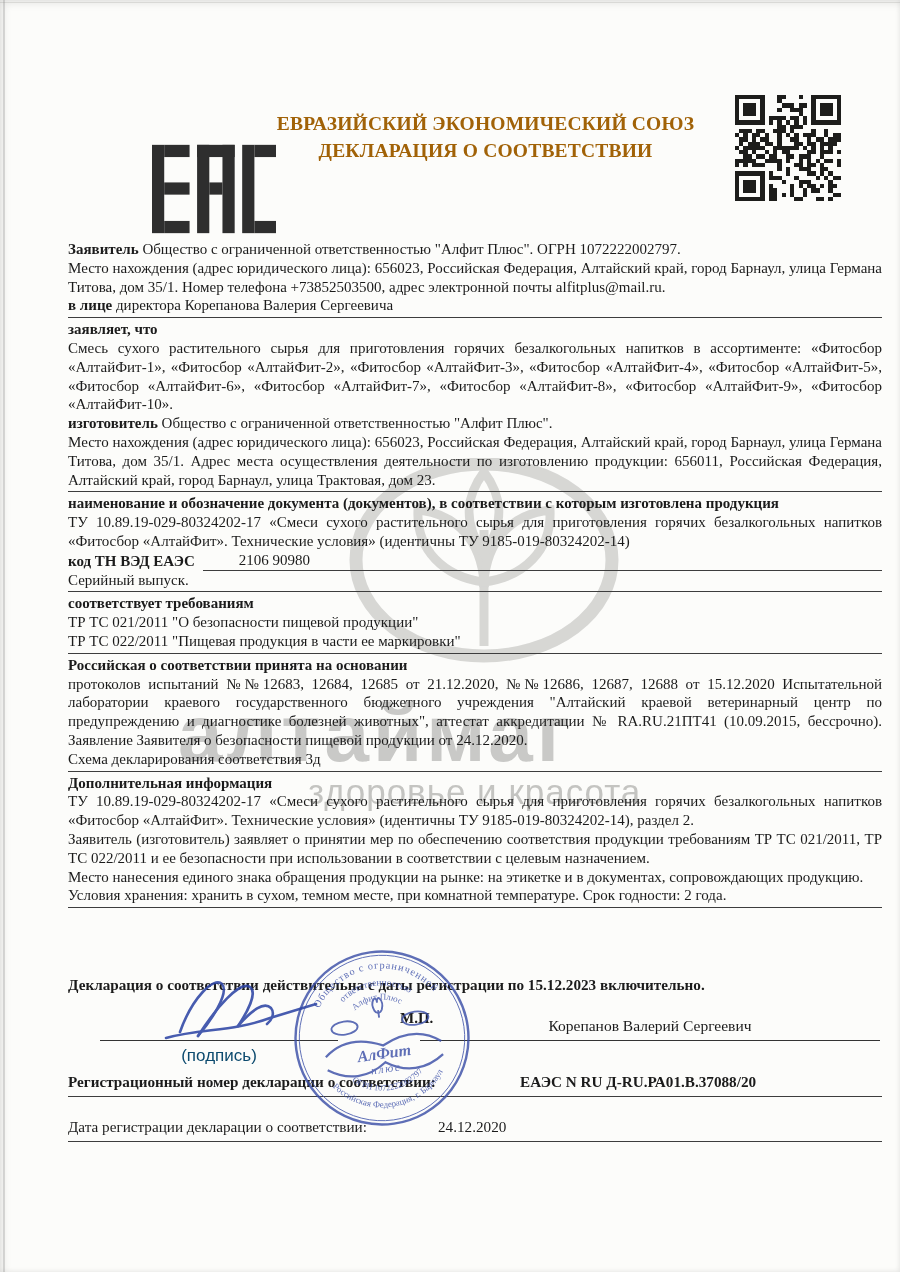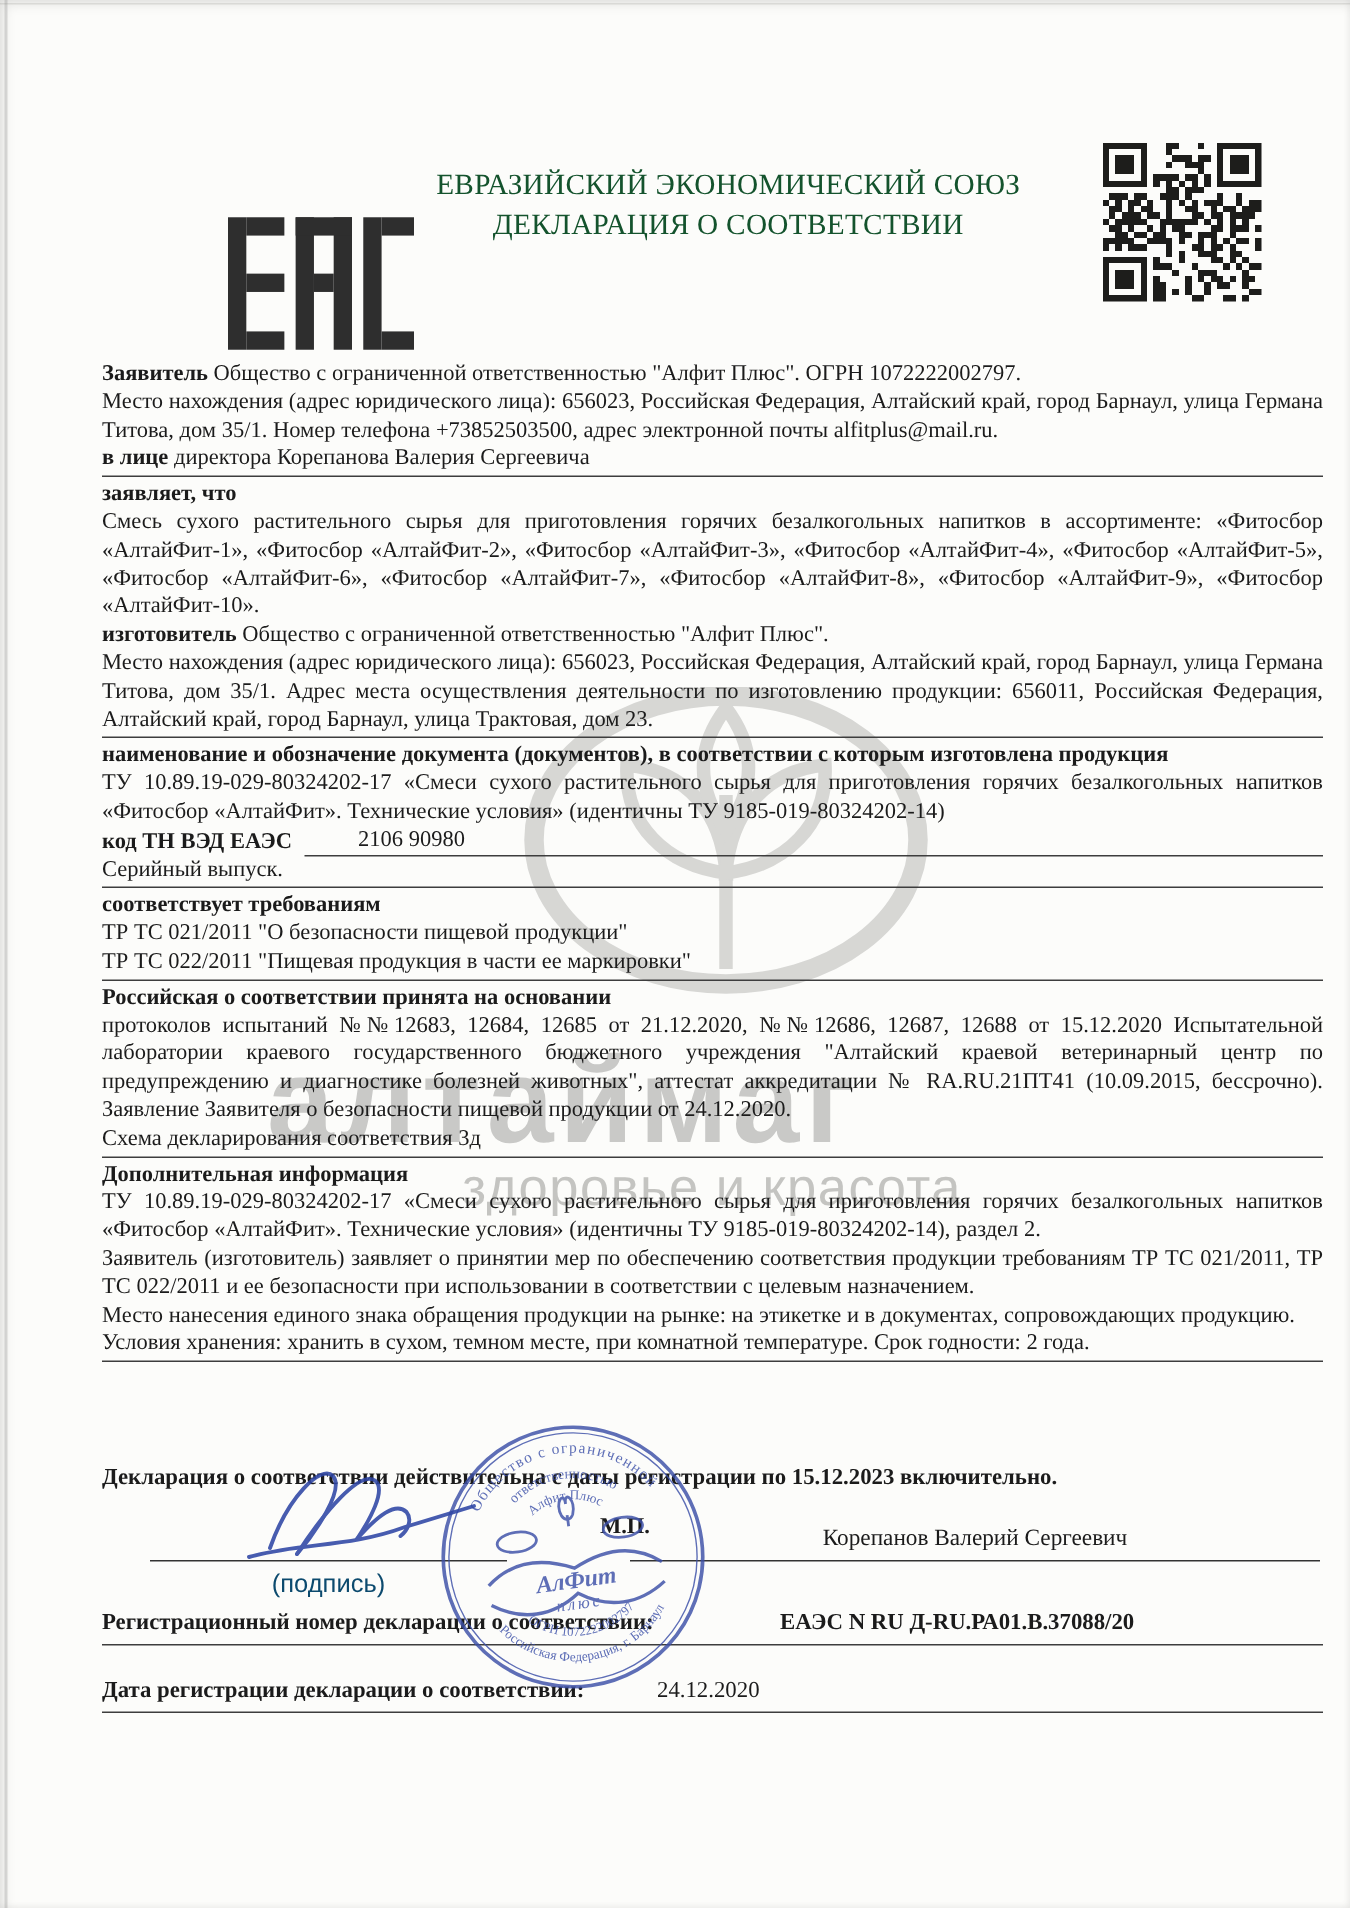--- a/index.html
+++ b/index.html
@@ -10,22 +10,22 @@
     background:#fcfcfa;
     font-family:"Liberation Serif",serif;
     color:#1b1b1b;
     overflow:hidden;
     box-shadow:inset 3px 3px 8px rgba(0,0,0,0.10), inset -1px -1px 4px rgba(0,0,0,0.05);
   }
   
   .eac-logo{position:absolute;left:152px;top:142px;}
   .doc-title{
     position:absolute;left:233px;top:110px;width:505px;
-    text-align:center;font-weight:normal;font-size:19.5px;line-height:27px;
-    letter-spacing:0.2px;color:#14532d;
+    text-align:center;font-weight:bold;font-size:19.5px;line-height:27px;
+    letter-spacing:0.2px;color:#a16207;
   }
   .qr{position:absolute;left:735px;top:95px;width:106px;height:106px;}
   
   .doc-body{
     position:absolute;left:68px;top:240px;width:814px;
     font-size:15px;line-height:18.8px;z-index:2;
   }
   .para{margin:0;text-align:justify;}
   .para b{font-weight:bold;}
   .rule{border-bottom:1.5px solid #3d3d3d;height:1px;margin:1px 0 2px 0;}
@@ -54,21 +54,21 @@
     position:absolute;top:1046px;text-align:center;z-index:2;
     font-family:"Liberation Sans",sans-serif;font-size:17px;color:#0c4a6e;
   }
   .sig-caption.left{left:100px;width:238px;}
   .sig-caption.right{left:420px;width:460px;}
   .mp{position:absolute;left:352px;top:1010px;font-weight:bold;font-size:15px;z-index:2;margin-left:48px;}
   .reg-row{position:absolute;left:68px;top:1073px;width:814px;font-weight:bold;font-size:15.2px;z-index:2;}
   .reg-row .val{position:absolute;left:452px;top:0;}
   .foot-rule{position:absolute;left:68px;width:814px;border-top:1.5px solid #3d3d3d;height:0;z-index:2;}
   .date-row{position:absolute;left:68px;top:1118px;width:814px;font-size:15.2px;z-index:2;}
-  .date-row b{font-weight:bold;}
+  .date-row b{font-weight:normal;}
   .date-row .val{position:absolute;left:370px;top:0;}
   
   .stamp{position:absolute;left:288px;top:944px;z-index:3;opacity:0.82;transform:rotate(-8deg);}
   .signature{position:absolute;left:158px;top:968px;z-index:3;opacity:0.88;}
   
   .page::before{content:"";position:absolute;left:3px;top:0;width:2px;height:100%;background:rgba(120,120,118,0.25);}
   .page::after{content:"";position:absolute;left:0;top:2px;width:100%;height:1px;background:rgba(120,120,118,0.18);}
 </style>
 </head>
 <body>

